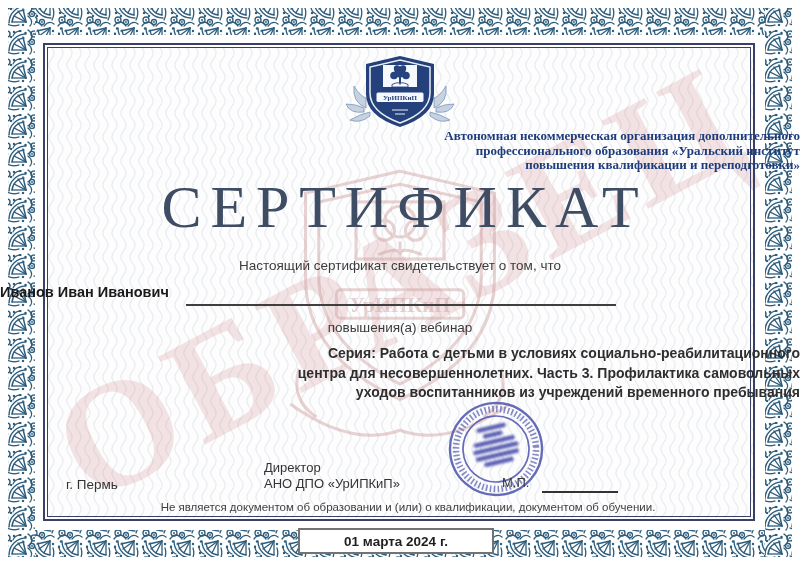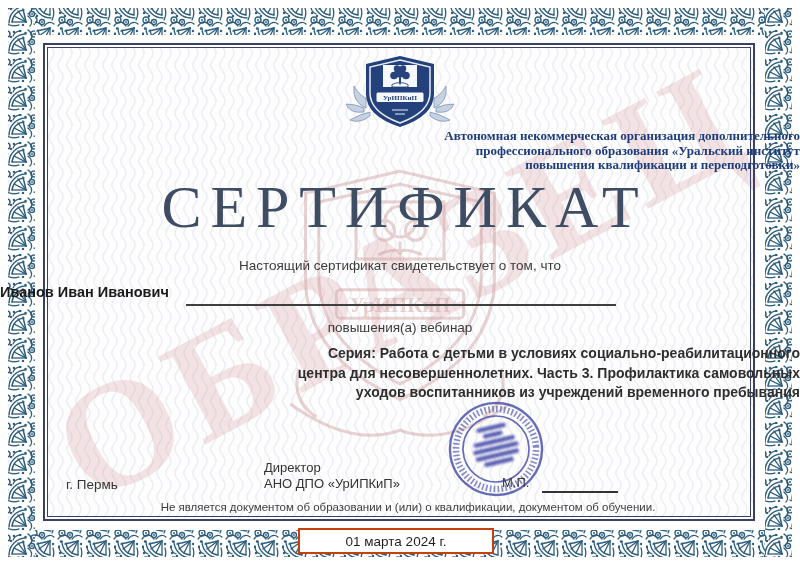--- a/index.html
+++ b/index.html
@@ -47,23 +47,23 @@
     font-size:14px;font-weight:bold;line-height:19.5px;color:#2e2e2e;
   }
   .stamp{left:446px;top:399px;z-index:3;}
   .city{position:absolute;left:66px;top:477px;z-index:3;font-size:13.5px;color:#333;}
   .director{position:absolute;left:264px;top:460px;z-index:3;font-size:13px;line-height:15.5px;color:#333;}
   .mp{position:absolute;left:502px;top:475px;z-index:4;font-size:13px;color:#3b3b3b;}
   .sig-line{position:absolute;left:542px;top:491px;width:76px;z-index:4;border-top:2px solid #333;}
   .disclaimer{position:absolute;left:16px;right:0;top:501px;z-index:3;text-align:center;font-size:11.5px;color:#3e3e3e;}
   .date-box{
     position:absolute;left:298px;top:528px;width:196px;height:26px;z-index:6;
-    background:#ffffff;border:2px solid #c2410c;
+    background:#ffffff;border:2px solid #737373;
     display:flex;align-items:center;justify-content:center;
-    font-size:13.5px;font-weight:normal;color:#1f1f1f;
+    font-size:13.5px;font-weight:bold;color:#1f1f1f;
   }
 </style>
 </head>
 <body>
 
 <div class="page">
 
   <svg class="layer waves" width="706" height="471">
     <defs>
       <pattern id="wav" width="9" height="24" patternUnits="userSpaceOnUse">

